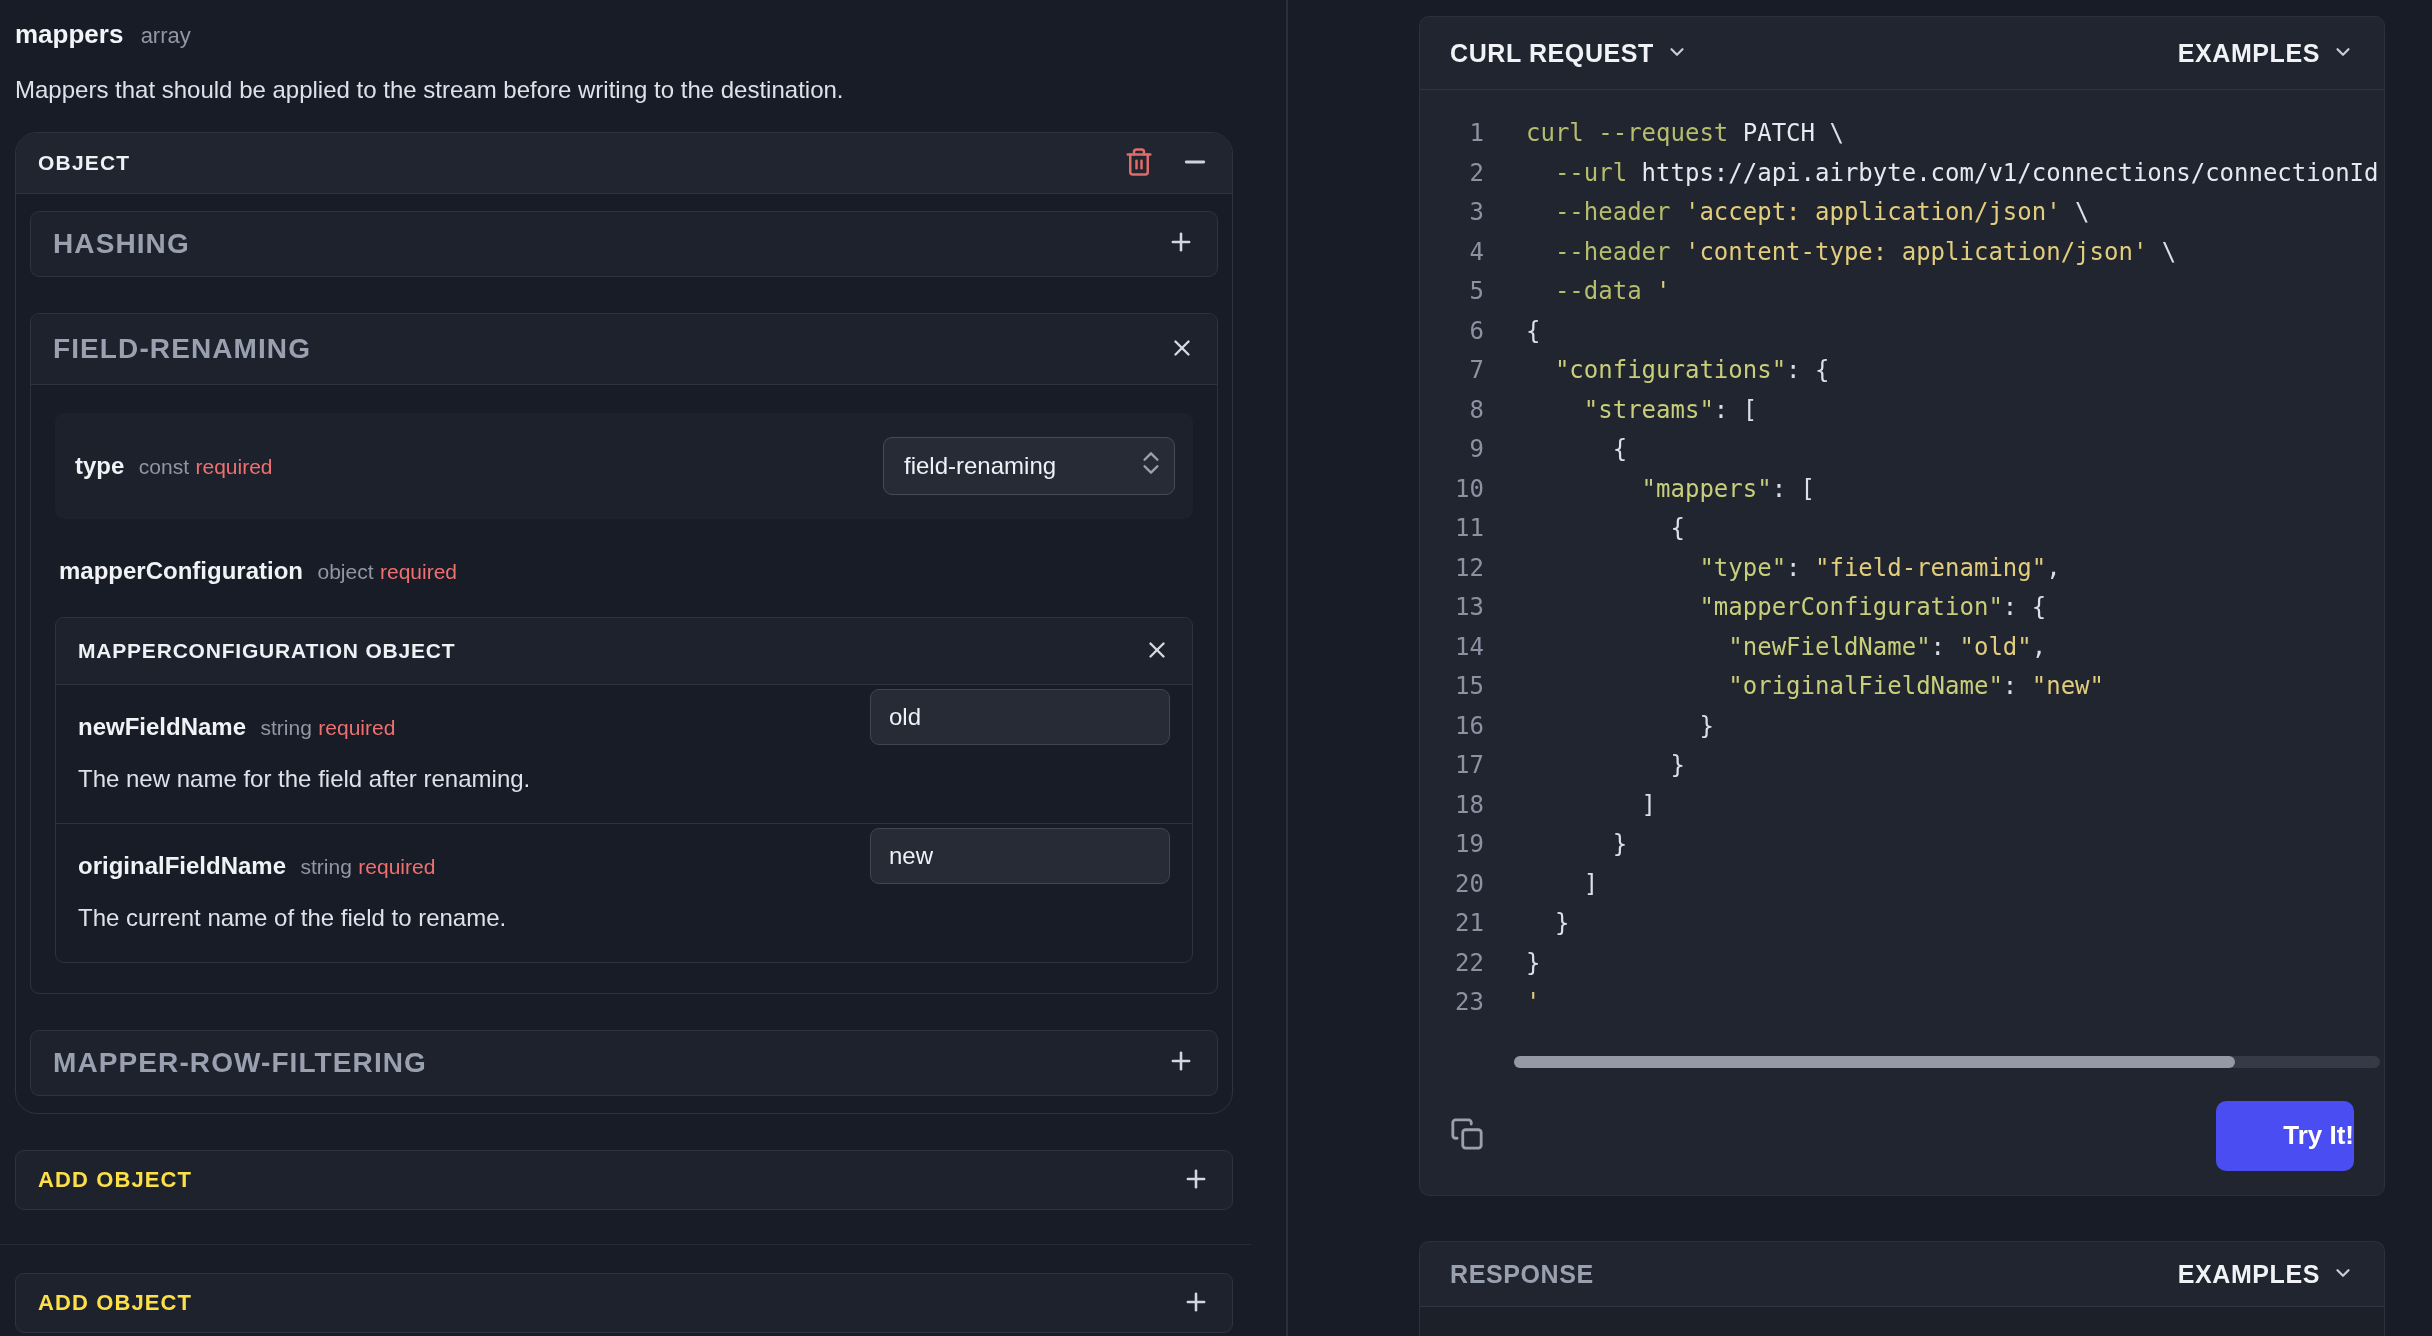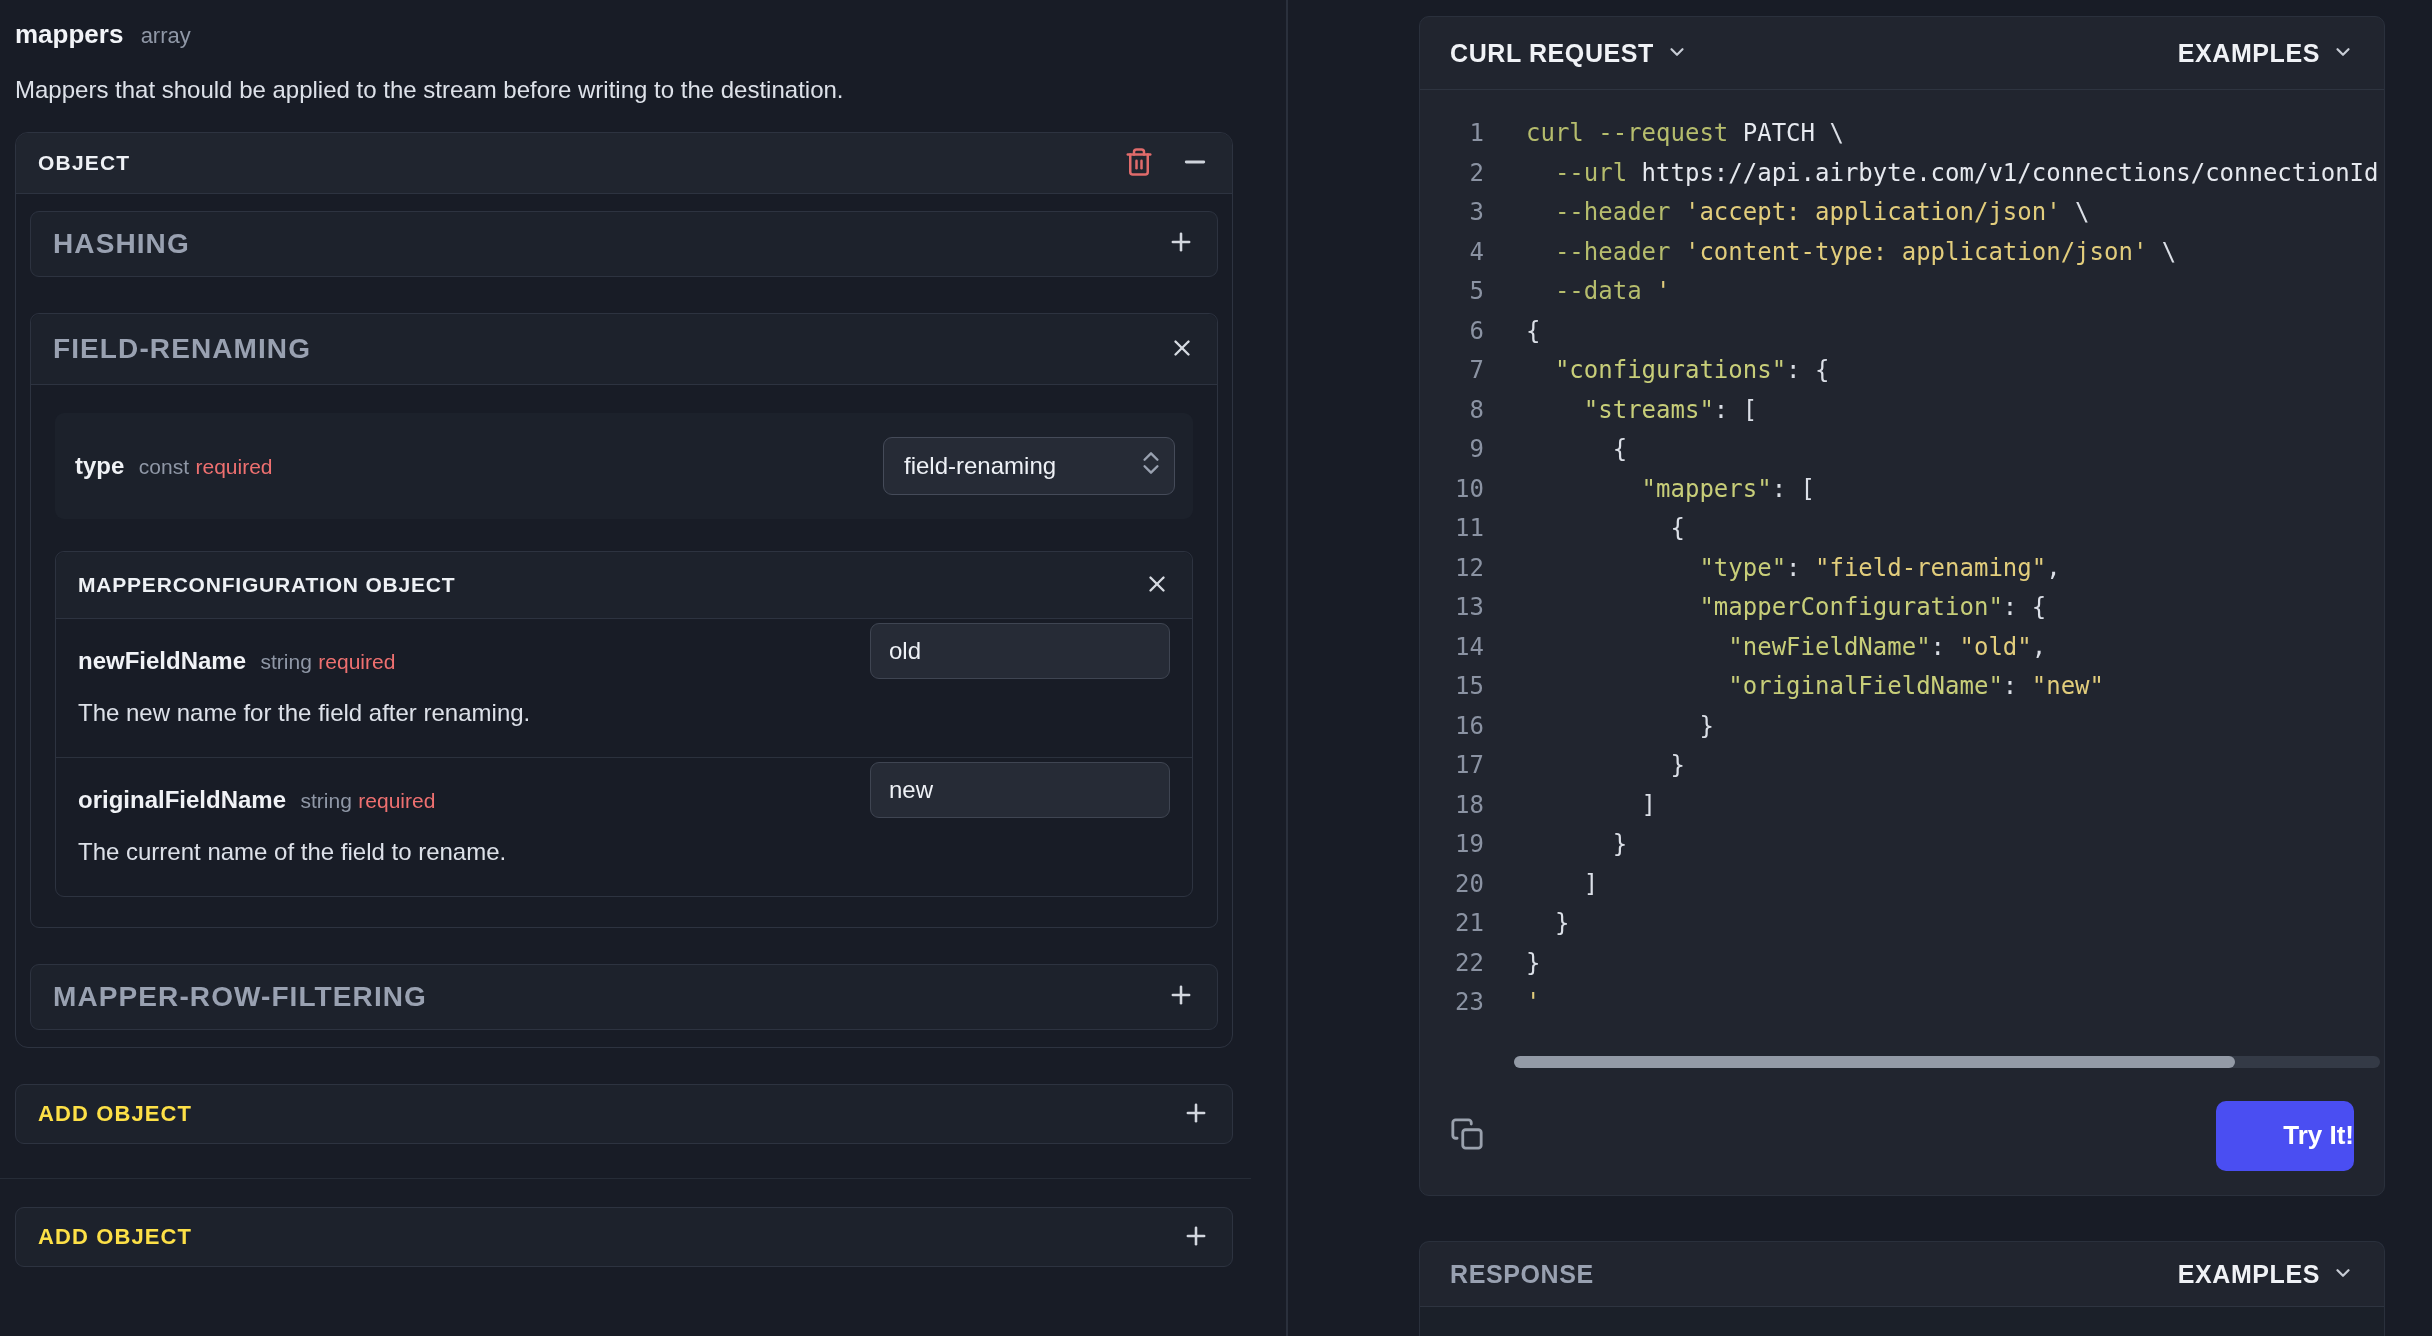--- a/index.html
+++ b/index.html
@@ -10,21 +10,21 @@
   }
   button { background:none; border:none; padding:0; margin:0; cursor:pointer; font-family:inherit;text-align:right; }
 
   
   .left-pane { position:absolute; left:0; top:0; width:1251px; box-sizing:border-box; padding:18px 18px 0 15px; }
   .field-heading { font-size:26px; line-height:32px; }
   .field-name { font-weight:700; color:#f2f4f8; }
   .field-type { font-size:22px; color:#8f97a6; margin-left:10px; font-weight:400; }
   .field-desc { margin:24px 0 0 0; font-size:24px; color:#dde1e9; }
 
-  .object-panel { margin-top:28px; border:1px solid #2d3340; border-radius:13px; overflow:hidden; }
+  .object-panel { margin-top:28px; border:1px solid #2d3340; border-radius:22px; overflow:hidden; }
   .object-header { height:60px; background:#20252f; border-bottom:1px solid #2d3340;
     display:flex; align-items:center; justify-content:space-between; padding:0 22px; }
   .object-title { font-size:21px; font-weight:700; letter-spacing:1.2px; color:#eef1f5; }
   .header-actions { display:flex; align-items:center; gap:26px; }
   .icon-btn { display:flex; align-items:center; justify-content:center; }
 
   .object-body { padding:17px 14px 17px 14px; }
 
   .section-bar { display:flex; align-items:center; justify-content:space-between;
     border:1px solid #2d3340; background:#1d222c; border-radius:9px; height:66px;
@@ -176,20 +176,25 @@
                 <span>field-renaming</span>
                 <span>
                   <svg width="22" height="30" viewBox="0 0 20 28" fill="none" stroke="#99a1b0" stroke-width="2.2" stroke-linecap="round" stroke-linejoin="round">
                     <path d="M4 11 L10 5 L16 11"></path>
                       <path d="M4 17 L10 23 L16 17"></path>
                   </svg>
                 </span>
               </div>
             </div>
 
+            <div class="mc-label">
+              <span class="prop-name">mapperConfiguration</span>
+              <span class="prop-kind">object</span>
+              <span class="prop-req">required</span>
+            </div>
 
             <div class="mc-panel">
               <div class="mc-header">
                 <span class="mc-title">MAPPERCONFIGURATION OBJECT</span>
                 <button class="icon-btn">
                   <span>
                     <svg width="26" height="26" viewBox="0 0 24 24" fill="none" stroke="#d6dae1" stroke-width="2.2" stroke-linecap="round">
                       <line x1="6" y1="6" x2="18" y2="18"></line>
                         <line x1="18" y1="6" x2="6" y2="18"></line>
                     </svg>

